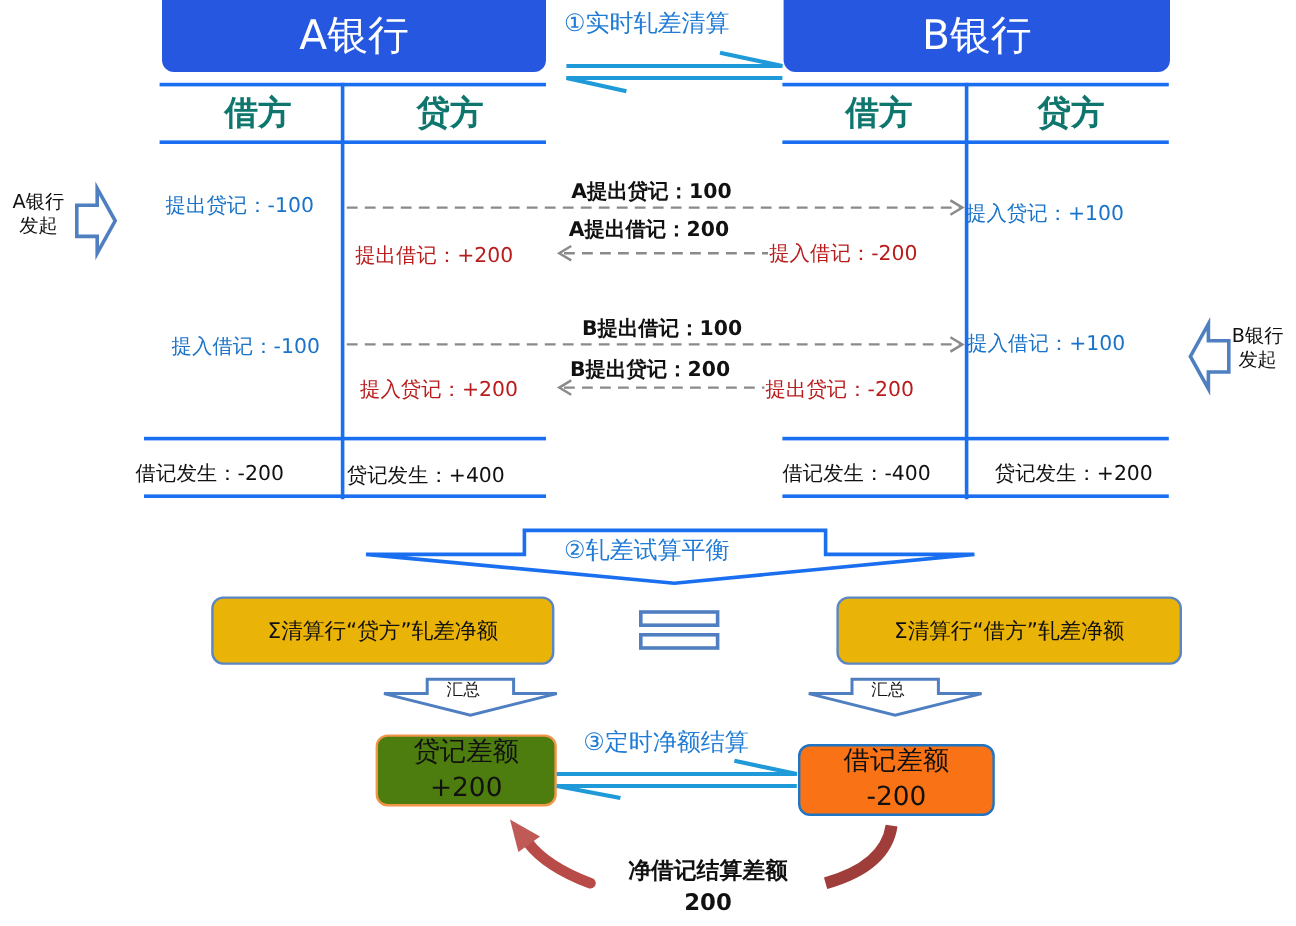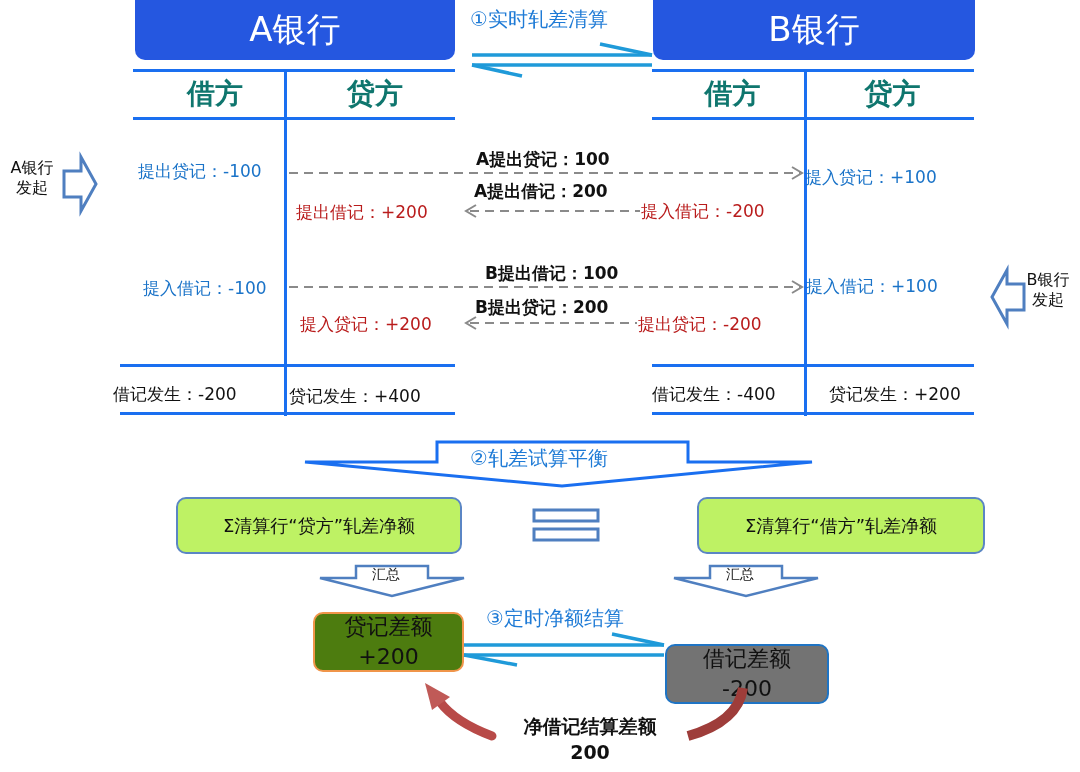--- a/index.html
+++ b/index.html
@@ -11,21 +11,21 @@
   .hline{position:absolute;height:3px;background:#1a6ff0;}
   .vline{position:absolute;width:3px;background:#1a6ff0;}
   .col-title{position:absolute;font-size:28px;font-weight:bold;color:#0f766e;text-align:center;}
   .entry{position:absolute;font-size:17px;white-space:nowrap;}
   .blue{color:#1a73c8;}
   .red{color:#b91c1c;}
   .mid{position:absolute;font-size:17px;font-weight:bold;color:#111;white-space:nowrap;}
   .total{position:absolute;font-size:17px;color:#111;white-space:nowrap;}
   .side-label{position:absolute;font-size:16px;color:#111;text-align:center;line-height:20px;}
   .step-label{position:absolute;font-size:20px;font-weight:normal;color:#1f7bd6;white-space:nowrap;}
-  .sum-box{position:absolute;border:2.5px solid #5b86c4;border-radius:10px;background:#bef264;
+  .sum-box{position:absolute;border:2.5px solid #5b86c4;border-radius:10px;background:#eab308;
        font-size:18px;display:flex;align-items:center;justify-content:center;color:#111;}
   .result-box{position:absolute;border-radius:10px;font-size:22px;text-align:center;line-height:30px;
        display:flex;flex-direction:column;align-items:center;justify-content:center;color:#111;}
   .net-label{position:absolute;font-size:19px;font-weight:bold;text-align:center;color:#111;line-height:26px;}
   svg{position:absolute;overflow:visible;}
 </style>
 </head>
 <body>
 
 <div class="bank-header" style="left:135px;width:320px;">
@@ -132,21 +132,21 @@
 <div class="abs" style="left:372px;top:566px;font-size:14px;">汇总</div>
 <svg style="left:670px;top:564px;" width="152" height="34">
   <polygon points="40,2 112,2 112,14 148,14 76,32 4,14 40,14" fill="#fff" stroke="#4f7fc0" stroke-width="2.5"></polygon>
 </svg>
 <div class="abs" style="left:726px;top:566px;font-size:14px;">汇总</div>
 
 <div class="result-box" style="left:313px;top:612px;width:147px;height:56px;background:#4d7c0f;border:2.5px solid #f0954a;">
   <div>贷记差额</div>
   <div>+200</div>
 </div>
-<div class="result-box" style="left:665px;top:644px;width:160px;height:56px;background:#737373;border:2.5px solid #1f74c4;text-align:right;">
+<div class="result-box" style="left:665px;top:620px;width:160px;height:56px;background:#f97316;border:2.5px solid #1f74c4;text-align:right;">
   <div>借记差额</div>
   <div>-200</div>
 </div>
 
 <div class="step-label" style="left:486px;top:605px;">③定时净额结算</div>
 <svg style="left:462px;top:630px;" width="205" height="36">
   <line x1="2" y1="15" x2="202" y2="15" stroke="#1f9ad9" stroke-width="3.5"></line>
   <line x1="150" y1="4" x2="202" y2="15" stroke="#1f9ad9" stroke-width="3.5"></line>
   <line x1="2" y1="25" x2="202" y2="25" stroke="#1f9ad9" stroke-width="3.5"></line>
   <line x1="2" y1="25" x2="55" y2="35" stroke="#1f9ad9" stroke-width="3.5"></line>

